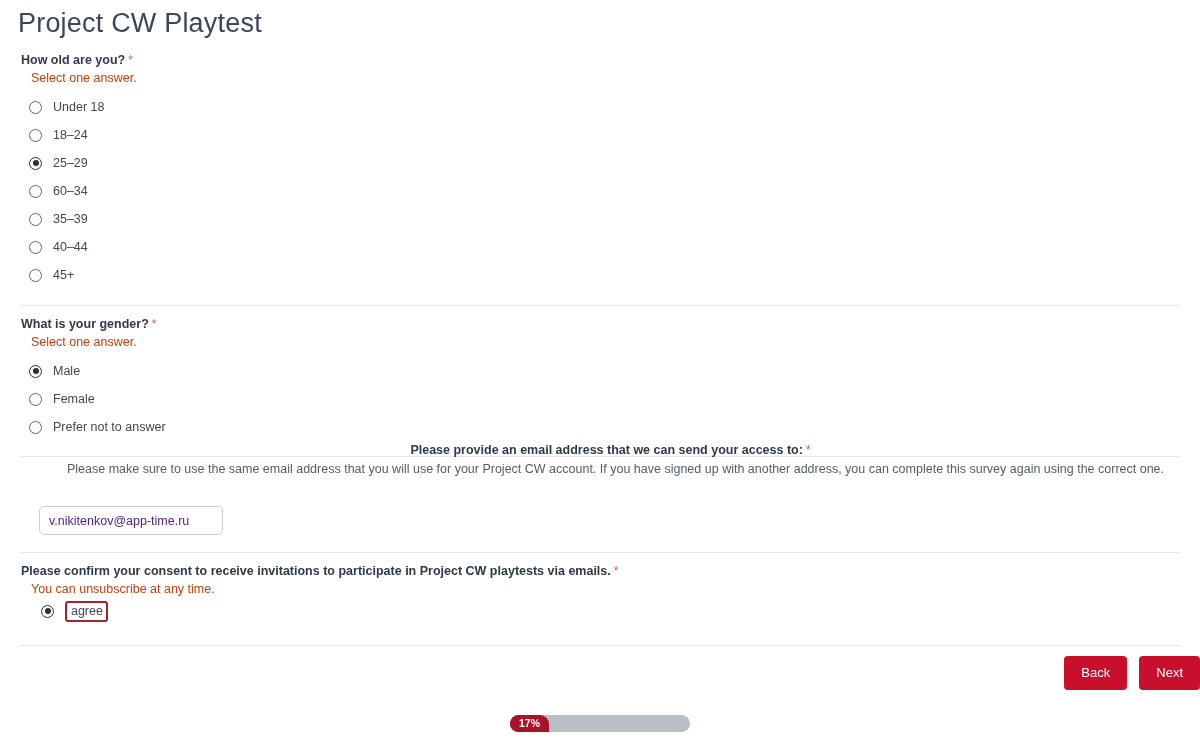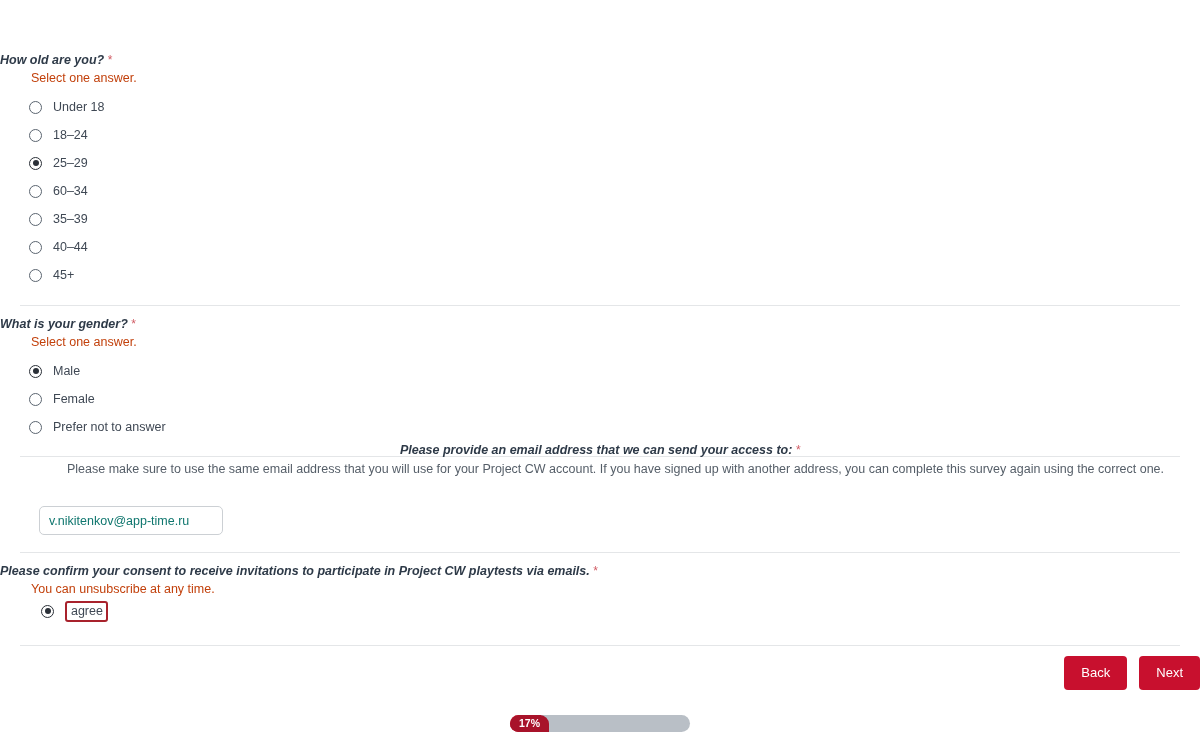--- a/index.html
+++ b/index.html
@@ -41,22 +41,22 @@
     left: 0;
     width: 1200px;
     box-sizing: border-box;
   }
   .q-title {
     font-size: 12.5px;
     font-weight: bold;
     color: #2e3a48;
     line-height: 16px;
     margin: 0;
-    white-space: nowrap;
-    font-style: italic;
+    padding-left: 21px;
+    white-space: nowrap;
   }
   .req-star {
     color: #d05a63;
     font-weight: normal;
     font-size: 12px;
     padding-left: 3px;
   }
   .q-sub {
     font-size: 12.5px;
     font-weight: 400;
@@ -135,21 +135,21 @@
     left: 39px;
     top: 506px;
     width: 184px;
     height: 29px;
     box-sizing: border-box;
     border: 1px solid #ccd0d4;
     border-radius: 5px;
     background: #ffffff;
     font-family: "Liberation Sans", sans-serif;
     font-size: 12.5px;
-    color: #0f766e;
+    color: #4c1d95;
     padding: 0 9px;
     outline: none;
   }
 
   
   .consent-row {
     display: flex;
     align-items: center;
     height: 28px;
     padding-left: 41px;
@@ -230,20 +230,21 @@
     padding: 0 9px;
     box-sizing: border-box;
     z-index: 2;
   }
 </style>
 </head>
 <body>
 
 <div class="page">
 
+  <div class="survey-title">Project CW Playtest</div>
 
   <div class="question" style="top:52px;">
     <div class="q-title">
       <span>How old are you?</span><span class="req-star">*</span>
     </div>
     <div class="q-sub">Select one answer.</div>
     <div class="options">
       <div class="option-row">
         <span class="radio"></span>
         <span class="option-label">Under 18</span>

